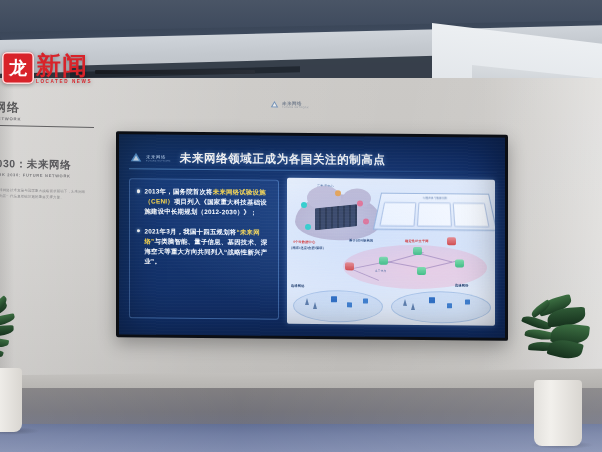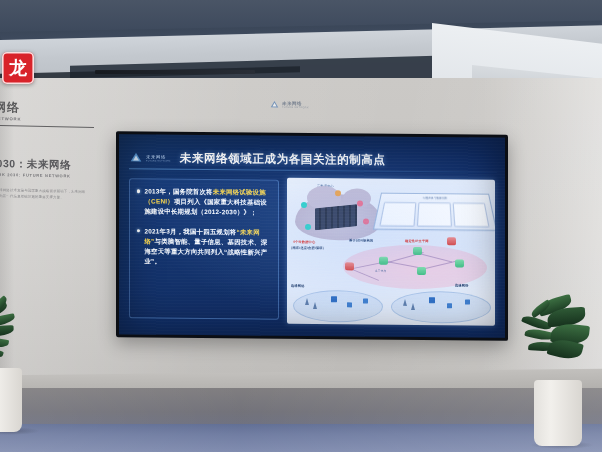--- a/index.html
+++ b/index.html
@@ -465,15 +465,19 @@
     <div class="leaf lt" style="left:26px;top:28px;width:38px;height:20px;transform:rotate(6deg);"></div>
     <div class="leaf" style="left:22px;top:44px;width:34px;height:18px;transform:rotate(14deg);"></div>
     <div class="leaf lt" style="left:8px;top:8px;width:22px;height:8px;transform:rotate(-34deg);"></div>
   </div>
 
   <div class="logo-bar"></div>
   <div class="news-logo">
     <div class="news-mark">
       <span class="glyph">龙</span>
     </div>
+    <div class="news-word">
+      <div class="cn">新闻</div>
+      <div class="en">LOCATED NEWS</div>
+    </div>
   </div>
 
 </div>
 
 </body></html>

